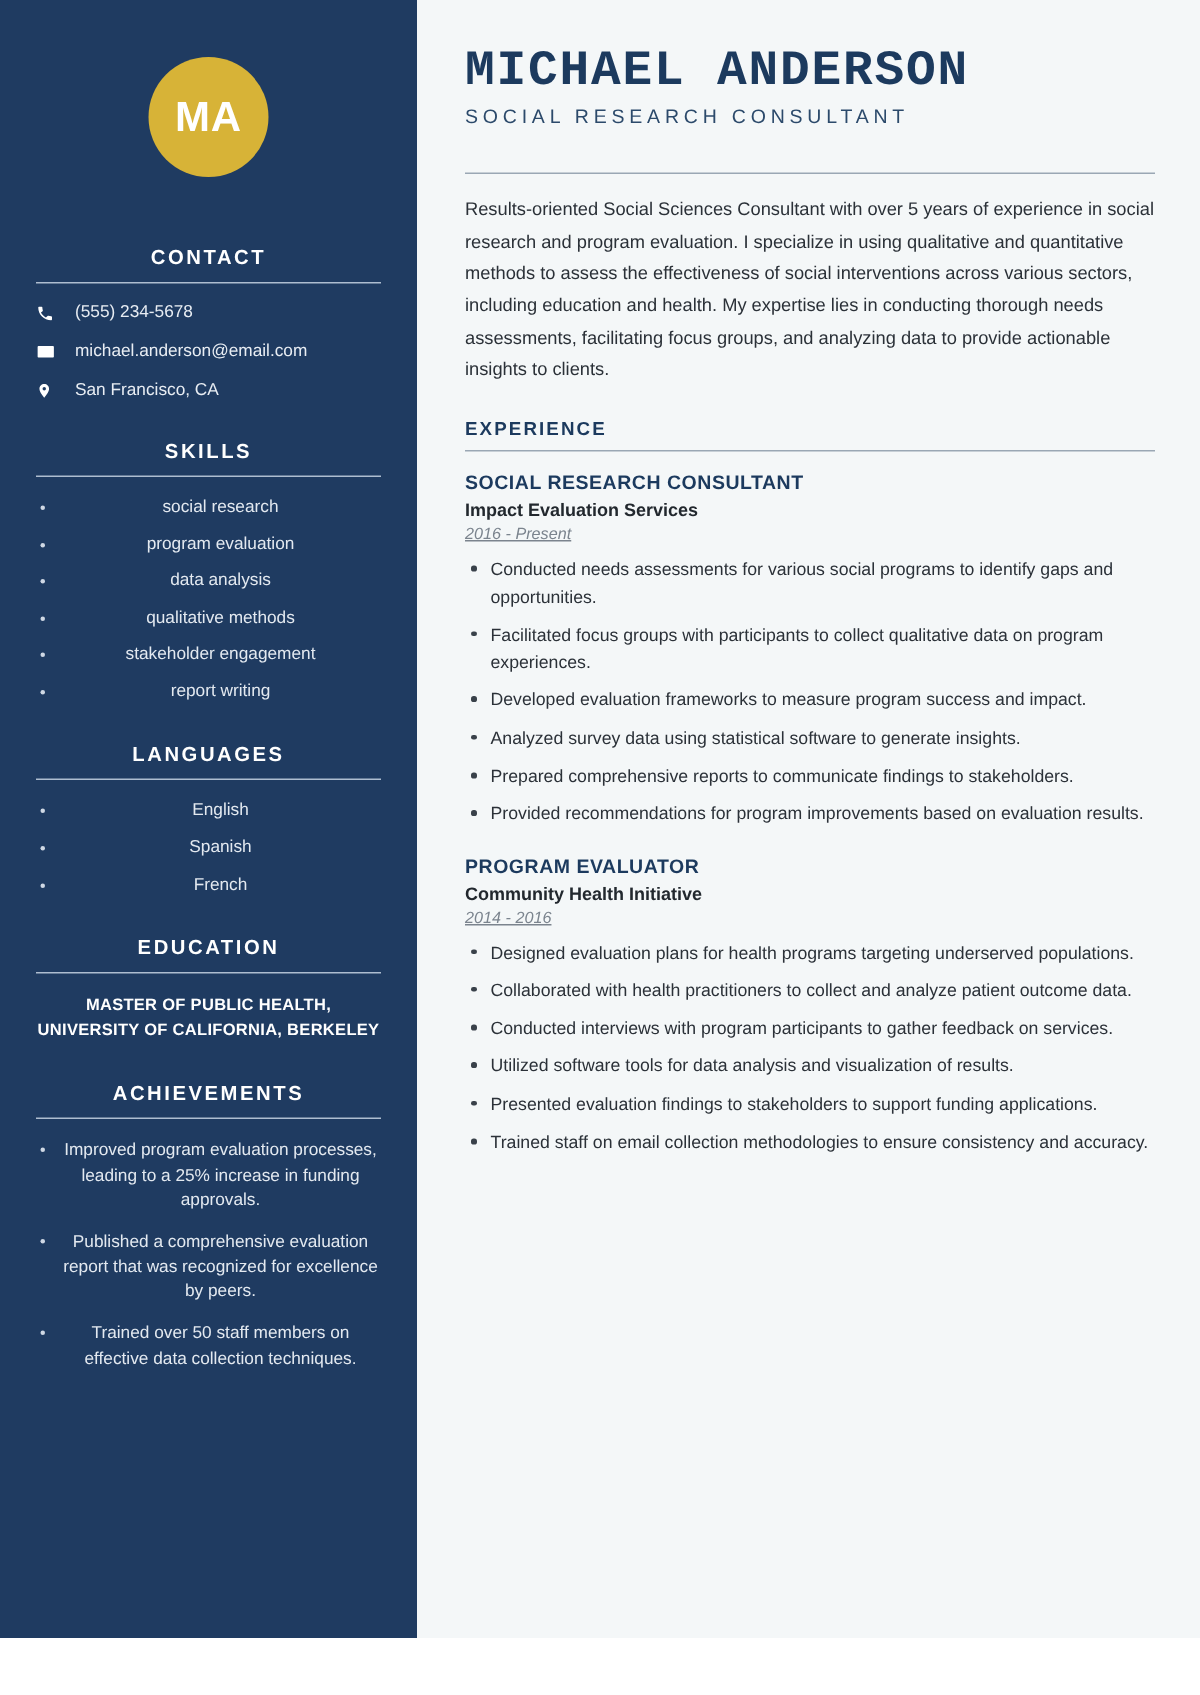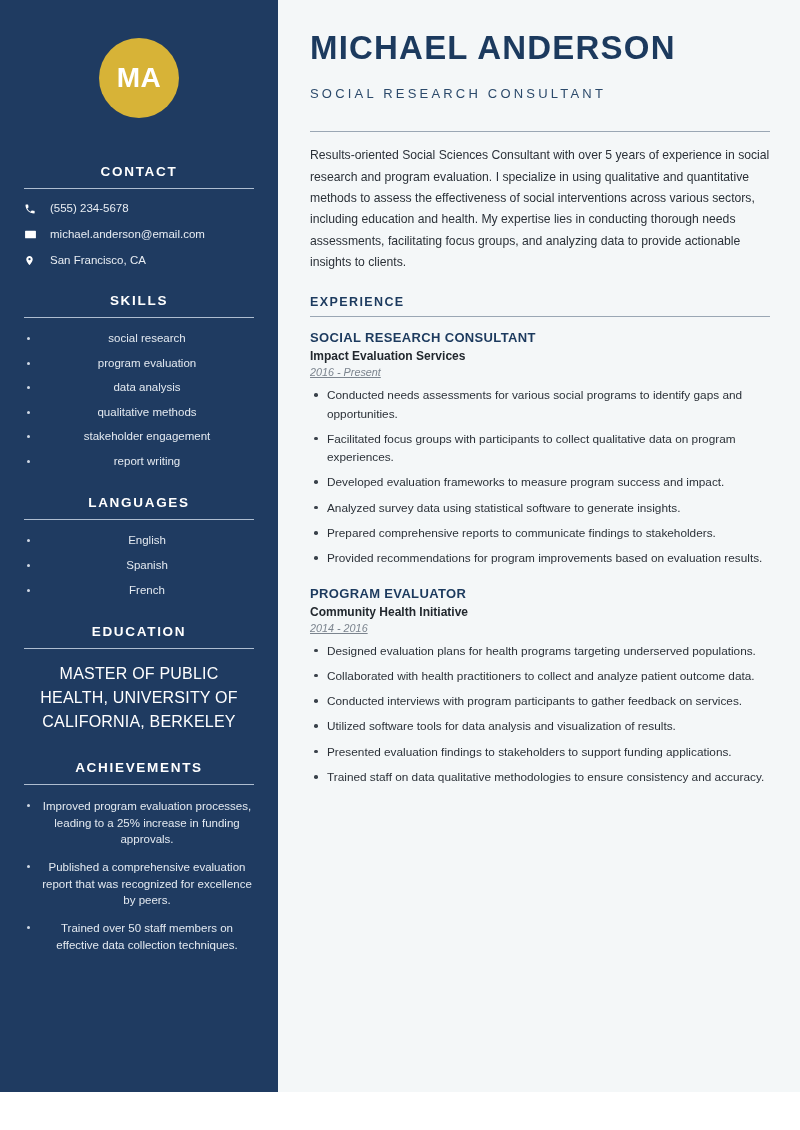--- a/index.html
+++ b/index.html
@@ -113,41 +113,42 @@
     background: #cfd8e4;
   }
 
   ul.side-list.achievements li {
     margin-bottom: 11px;
     line-height: 1.45;
   }
   ul.side-list.achievements li::before { top: 6px; }
 
   .edu-entry {
-    font-size: 16px;
-    font-weight: normal;
+    font-size: 11px;
+    font-weight: bold;
     color: #ffffff;
     line-height: 1.5;
     letter-spacing: 0.2px;
   }
 
   
   .main {
     flex: 1;
     background: #f4f7f8;
     box-sizing: border-box;
     padding: 30px 30px 0 32px;
   }
   .name {
     font-size: 33px;
     font-weight: bold;
     color: #1c3a5e;
     letter-spacing: 1.2px;
-    margin: 0 0 20px 0;
+    margin: 0 0 4px 0;
     line-height: 1.1;
+    font-family: Liberation Mono, monospace;
   }
   .subtitle {
     font-size: 13px;
     color: #2c4a6b;
     letter-spacing: 3.2px;
     margin: 0 0 30px 0;
   }
 
   .main-section { margin-bottom: 22px; }
   .main-heading {
@@ -331,21 +332,21 @@
       <div class="job">
         <div class="job-title">PROGRAM EVALUATOR</div>
         <div class="job-company">Community Health Initiative</div>
         <div class="job-dates">2014 - 2016</div>
         <ul class="job-bullets">
           <li>Designed evaluation plans for health programs targeting underserved populations.</li>
           <li>Collaborated with health practitioners to collect and analyze patient outcome data.</li>
           <li>Conducted interviews with program participants to gather feedback on services.</li>
           <li>Utilized software tools for data analysis and visualization of results.</li>
           <li>Presented evaluation findings to stakeholders to support funding applications.</li>
-          <li>Trained staff on data qualitative methodologies to ensure consistency and accuracy.</li>
+          <li>Trained staff on email collection methodologies to ensure consistency and accuracy.</li>
         </ul>
       </div>
 
     </section>
 
   </main>
 
 </div>
 
 </body></html>

